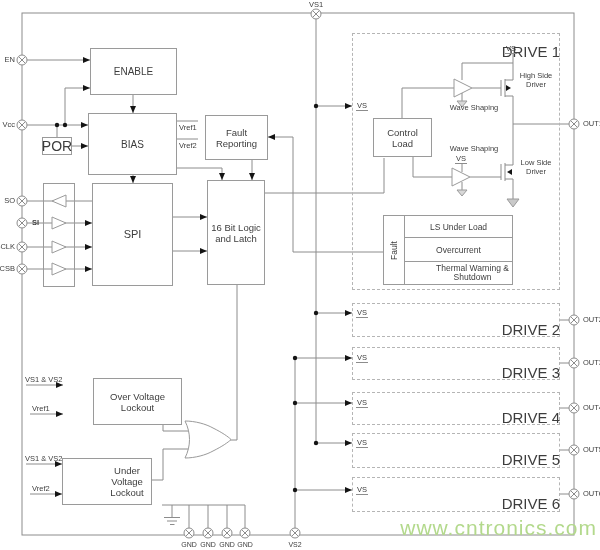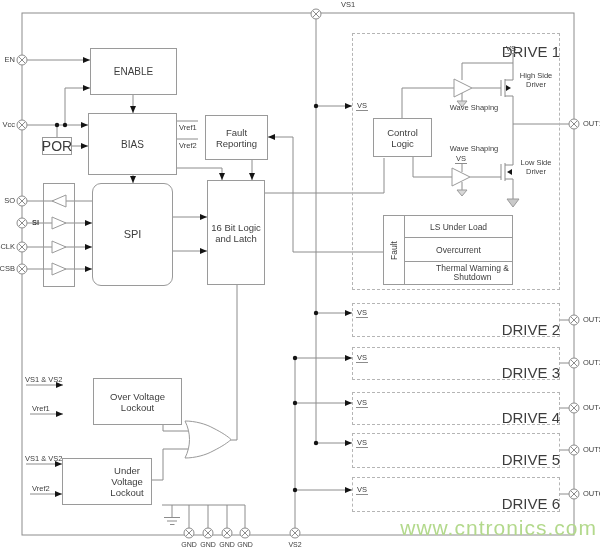--- a/index.html
+++ b/index.html
@@ -213,30 +213,30 @@
     <span>BIAS</span>
   </div>
   <div class="b" style="left:42px;top:137px;width:30px;height:18px;font-size:14px;">
     <span>POR</span>
   </div>
   <div class="b" style="left:205px;top:115px;width:63px;height:45px;">
     <span>Fault</span>
     <span>Reporting</span>
   </div>
   <div class="b" style="left:43px;top:183px;width:32px;height:104px;background:transparent;"></div>
-  <div class="b" style="left:92px;top:183px;width:81px;height:103px;font-size:11px;border-radius:9px;">
+  <div class="b" style="left:92px;top:183px;width:81px;height:103px;font-size:11px;">
     <span>SPI</span>
   </div>
   <div class="b" style="left:207px;top:180px;width:58px;height:105px;">
     <span>16 Bit Logic</span>
     <span>and Latch</span>
   </div>
   <div class="b" style="left:373px;top:118px;width:59px;height:39px;">
     <span>Control</span>
-    <span>Logic</span>
+    <span>Load</span>
   </div>
   <div class="b" style="left:63px;top:378px;width:89px;height:47px;margin-left:30px;">
     <span>Over Voltage</span>
     <span>Lockout</span>
   </div>
   <div class="b" style="left:62px;top:458px;width:90px;height:47px;padding-left:40px;">
     <span>Under Voltage</span>
     <span>Lockout</span>
   </div>
 
@@ -260,21 +260,21 @@
   <div class="ttl" style="left:352px;top:402px;width:208px;">DRIVE 4</div>
   <div class="ttl" style="left:352px;top:444px;width:208px;">DRIVE 5</div>
   <div class="ttl" style="left:352px;top:488px;width:208px;">DRIVE 6</div>
 
   <div class="lbl pinlbl" style="right:585px;top:55px;">EN</div>
   <div class="lbl pinlbl" style="right:585px;top:120px;">Vcc</div>
   <div class="lbl pinlbl" style="right:585px;top:196px;">SO</div>
   <div class="lbl pinlbl" style="right:561px;top:218px;font-weight:bold;">SI</div>
   <div class="lbl pinlbl" style="right:585px;top:242px;">SCLK</div>
   <div class="lbl pinlbl" style="right:585px;top:264px;">CSB</div>
-  <div class="lbl ctr" style="left:305px;top:0px;width:22px;margin-left:32px;">VS1</div>
+  <div class="lbl ctr" style="left:305px;top:0px;width:22px;">VS1</div>
   <div class="lbl ctr" style="left:178px;top:540px;width:22px;font-size:7px;">GND</div>
   <div class="lbl ctr" style="left:197px;top:540px;width:22px;font-size:7px;">GND</div>
   <div class="lbl ctr" style="left:216px;top:540px;width:22px;font-size:7px;">GND</div>
   <div class="lbl ctr" style="left:234px;top:540px;width:22px;font-size:7px;">GND</div>
   <div class="lbl ctr" style="left:284px;top:540px;width:22px;font-size:7px;">VS2</div>
   <div class="lbl" style="left:583px;top:119px;">OUT1</div>
   <div class="lbl" style="left:583px;top:315px;">OUT2</div>
   <div class="lbl" style="left:583px;top:358px;">OUT3</div>
   <div class="lbl" style="left:583px;top:403px;">OUT4</div>
   <div class="lbl" style="left:583px;top:445px;">OUT5</div>

